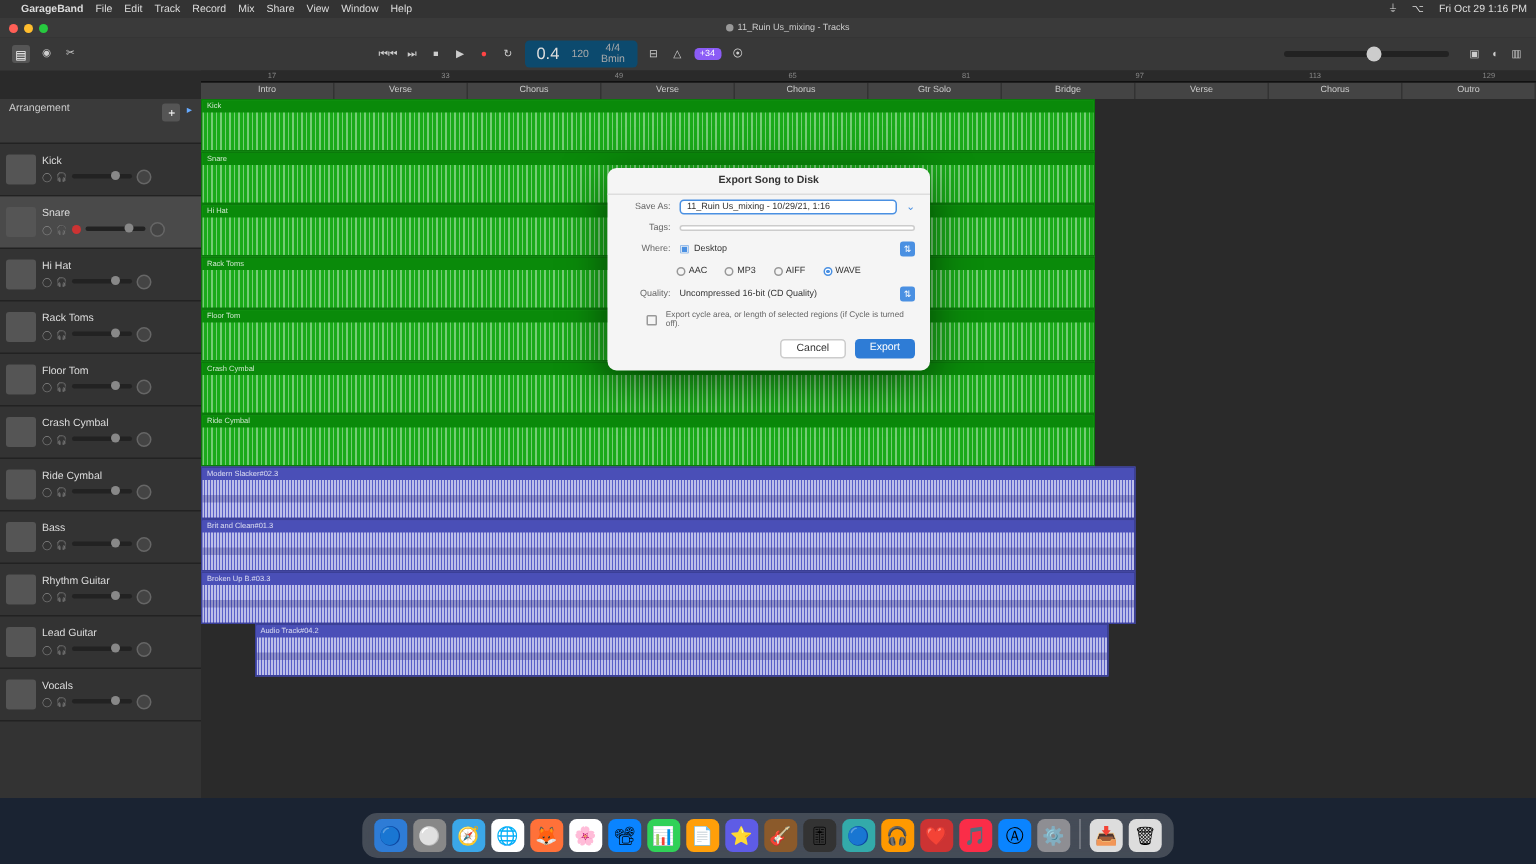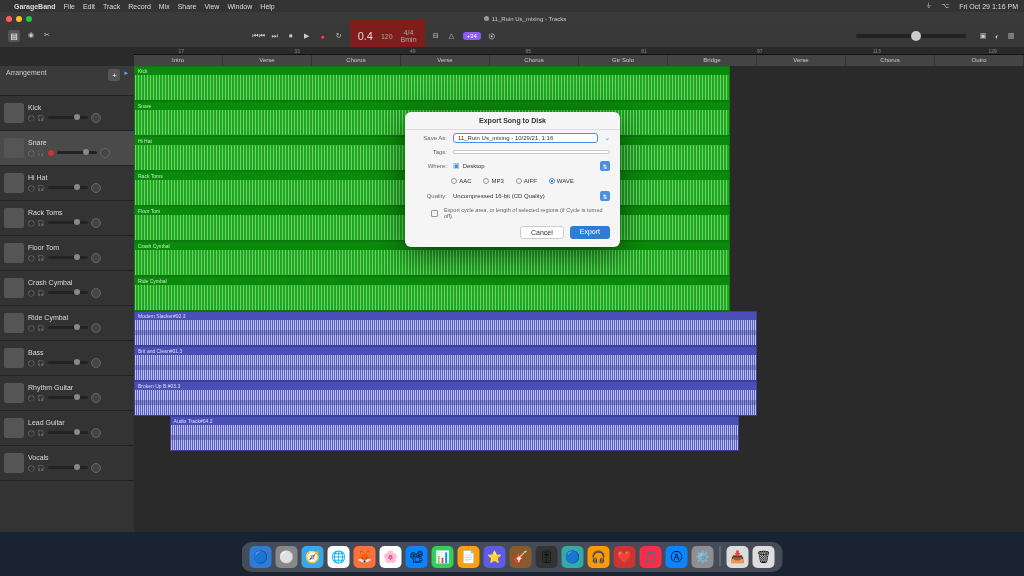--- a/index.html
+++ b/index.html
@@ -18,21 +18,21 @@
 .tl-r { background:#ff5f56; } .tl-y { background:#ffbd2e; } .tl-g { background:#27c93f; }
 .doc-title { margin:0 auto; font-size:6px; color:#ccc; display:flex; align-items:center; gap:3px; }
 .doc-dot { width:5px; height:5px; background:#999; border-radius:50%; }
 
 
 .transport { height:22px; background:#383838; display:flex; align-items:center; padding:0 8px; gap:4px; }
 .transport .tbtn { width:10px; height:10px; display:inline-flex; align-items:center; justify-content:center; color:#ccc; font-size:7px; }
 .tool-cluster { display:flex; gap:6px; margin-right:20px; }
 .add-btn { width:12px; height:12px; background:#555; border-radius:2px; color:#fff; font-size:8px; display:flex; align-items:center; justify-content:center; }
 .ctr { margin:0 auto; display:flex; align-items:center; gap:6px; }
-.lcd { background:#7f1d1d; border-radius:3px; padding:2px 8px; display:flex; align-items:center; gap:8px; height:34px; }
+.lcd { background:#0c4a6e; border-radius:3px; padding:2px 8px; display:flex; align-items:center; gap:8px; height:18px; }
 .lcd-big { font-size:11px; color:#ddd; font-weight:500; }
 .lcd-sm { font-size:7px; color:#aaa; }
 .lcd-col { display:flex; flex-direction:column; align-items:center; line-height:1; }
 .purple-btn { background:#8b5cf6; border-radius:3px; padding:1px 4px; font-size:6px; color:#fff; }
 .master-vol { width:110px; height:4px; background:#222; border-radius:2px; margin-left:auto; position:relative; }
 .master-vol::after { content:''; position:absolute; left:50%; top:-3px; width:10px; height:10px; background:#ccc; border-radius:50%; }
 
 
 .ruler { height:8px; background:#2a2a2a; border-bottom:1px solid #111; position:relative; margin-left:134px; font-size:5px; color:#888; }
 .ruler span { position:absolute; top:1px; }

